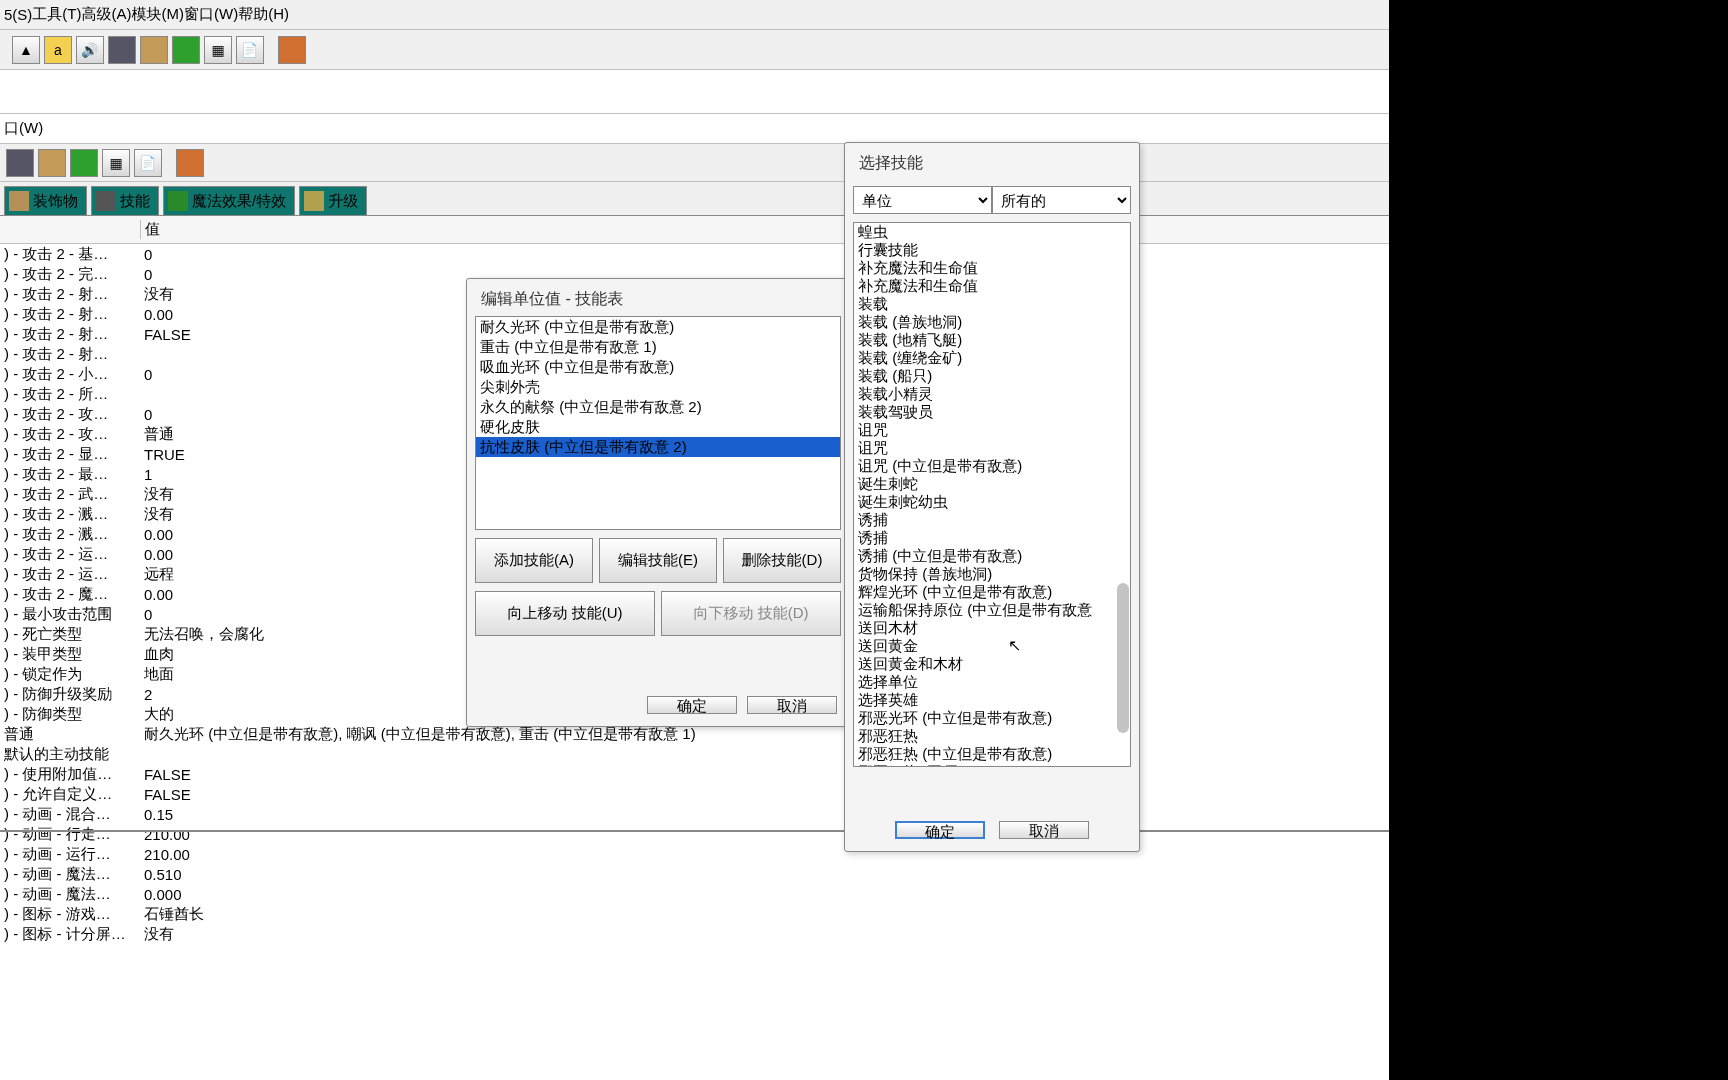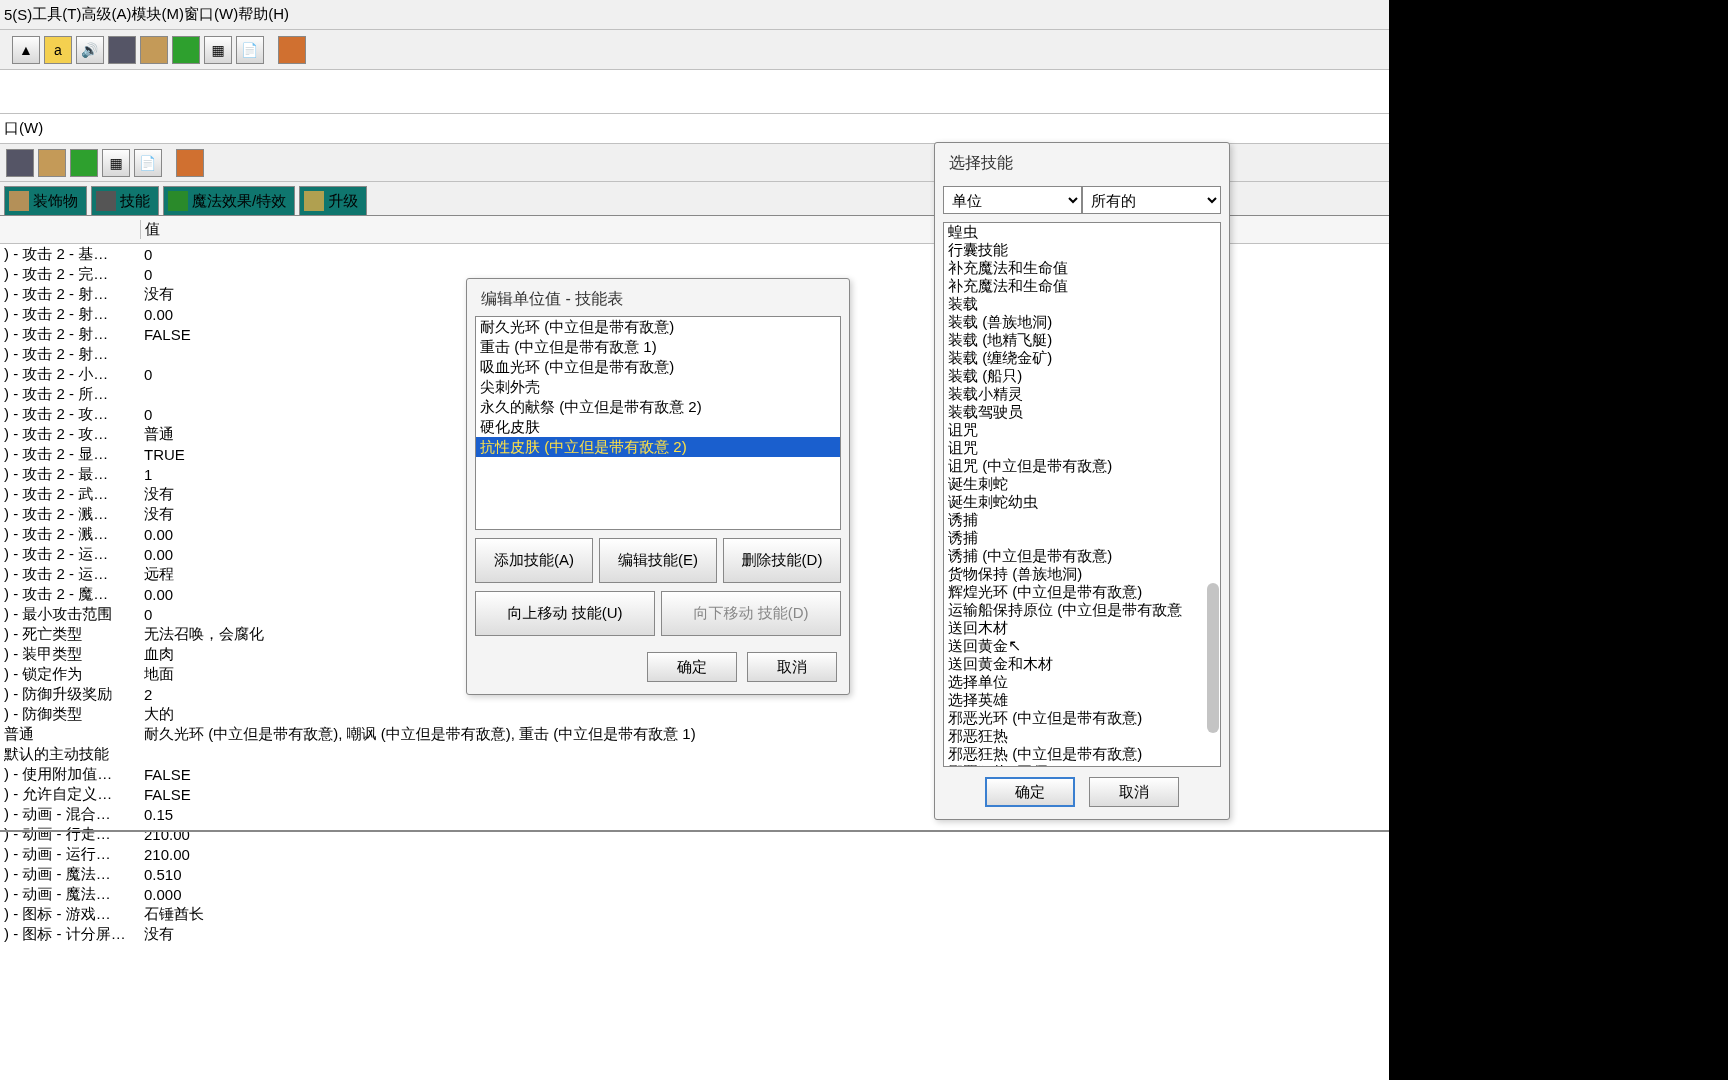--- a/index.html
+++ b/index.html
@@ -19,26 +19,26 @@
 .header-row .col2 { padding-left: 4px; border-left:1px solid #c0c0c0; }
 .list { overflow: hidden; background: #fff; }
 .row { display: flex; align-items: center; height: 20px; font-size: 15px; white-space: nowrap; }
 .row .c1 { width: 140px; padding-left: 4px; overflow: hidden; }
 .row .c2 { padding-left: 4px; }
 .dialog { position: absolute; background: #f4f4f4; border: 1px solid #888; box-shadow: 2px 2px 6px rgba(0,0,0,0.2); border-radius: 3px; }
 .dlg-title { padding: 10px 14px 6px 14px; color: #333; font-size: 16px; }
 .dlg-label { padding: 0 10px 6px 10px; font-size: 15px; }
 .ability-list { background: #fff; border: 1px solid #888; margin: 0 8px; height: 214px; overflow: auto; }
 .ability-list div { padding: 0 4px; font-size: 15px; line-height: 20px; white-space: nowrap; }
-.ability-list div.sel { background: #1a5fce; color: #fde047; }
+.ability-list div.sel { background: #1a5fce; color: #000000; }
 .btn3row { display: flex; gap: 6px; margin: 8px; }
 .btn3row button, .btn2row button { flex: 1; height: 45px; border: 1px solid #888; background: linear-gradient(#fff,#ddd); font-size: 15px; }
 .btn2row { display: flex; gap: 6px; margin: 0 8px 8px 8px; }
 .dlg-okcancel { display: flex; justify-content: flex-end; gap: 10px; padding: 8px 12px 12px 0; }
-.dlg-okcancel button { width: 90px; height: 30px; border: 1px solid #888; background: linear-gradient(#fff,#ddd); font-size: 15px; }
+.dlg-okcancel button { width: 90px; height: 18px; border: 1px solid #888; background: linear-gradient(#fff,#ddd); font-size: 15px; margin-top: 44px; }
 .sel-toolbar { display: flex; gap: 0; padding: 8px; align-items: center; }
 .sel-toolbar select { flex: 1; height: 28px; border: 1px solid #888; background: #fff; font-size: 15px; padding: 0 4px; }
 .skill-list { background: #fff; border: 1px solid #888; margin: 0 8px; height: 545px; overflow: auto; position: relative; }
 .skill-list div { padding: 0 4px; font-size: 15px; line-height: 18px; white-space: nowrap; overflow: hidden; }
 button[disabled]{ color:#888; }
 .scrollthumb{ position:absolute; right:1px; width:12px; height:150px; top:360px; background:#c4c4c4; border-radius:6px;}
 .bottom-border{ position:absolute; left:0; top:830px; width:1389px; height:2px; background:#888;}
 .black-fill{ position:absolute; left:1389px; top:0; right:0; bottom:0; background:#000;}
 .cursor-ptr{ position:absolute; left:1008px; top:636px; font-size:16px; color:#000; pointer-events:none;}
 </style>
@@ -272,21 +272,21 @@
   <div class="btn2row">
     <button>向上移动 技能(U)</button>
     <button disabled="">向下移动 技能(D)</button>
   </div>
   <div class="dlg-okcancel">
     <button>确定</button>
     <button>取消</button>
   </div>
 </div>
 
-<div class="dialog" style="left:934px; top:142px; width:296px;">
+<div class="dialog" style="left:844px; top:142px; width:296px;">
   <div class="dlg-title" style="padding:10px 14px 4px 14px;">选择技能</div>
   <div class="sel-toolbar">
     <select><option>单位</option></select>
     <select><option>所有的</option></select>
   </div>
   <div class="skill-list" id="sklist">
 
   <div>蝗虫</div>
       <div>行囊技能</div>
       <div>补充魔法和生命值</div>

